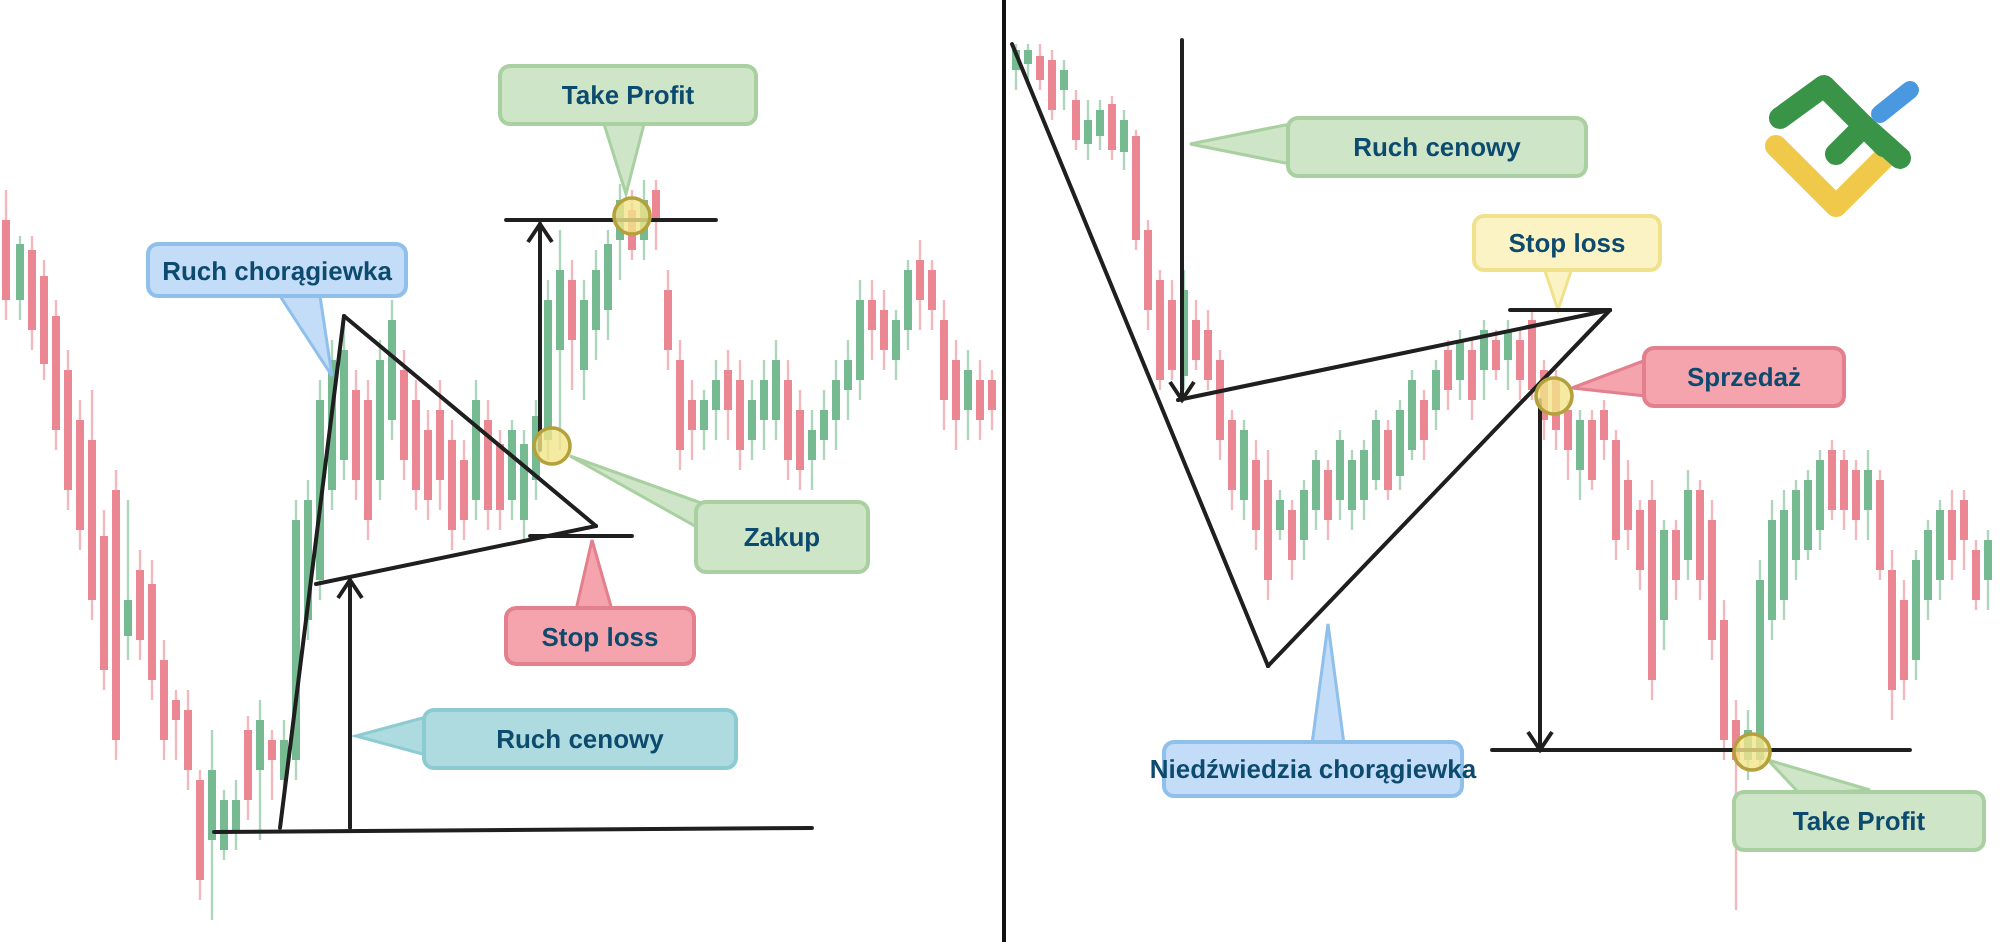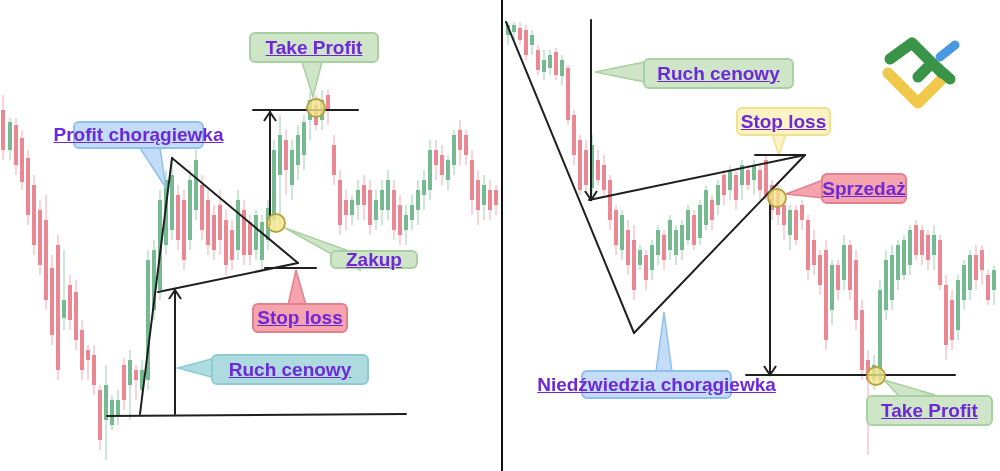--- a/index.html
+++ b/index.html
@@ -2,24 +2,23 @@
 <html><head>
   <meta charset="utf-8">
   <style>
     html, body { margin: 0; padding: 0; background: #ffffff; }
     body { width: 1000px; height: 471px; overflow: hidden; position: relative;
            font-family: "Liberation Sans", "DejaVu Sans", sans-serif; }
     #canvas { position: absolute; left: 0; top: 0; width: 1000px; height: 471px; }
     .label {
       position: absolute; box-sizing: border-box;
       border-radius: 6px; border: 2px solid; 
-      font-weight: bold; font-size: 19px; color: #6d28d9;
+      font-weight: bold; font-size: 13px; color: #0c4a6e;
       display: flex; align-items: center; justify-content: center;
       white-space: nowrap;
-      text-decoration: underline;
     }
     .green  { background: #cfe5c8; border-color: #a9d0a0; }
     .blue   { background: #c3dcf7; border-color: #8fbfeb; }
     .red    { background: #f5a3ad; border-color: #e3808d; }
     .teal   { background: #aedbe0; border-color: #8ccbd2; }
     .yellow { background: #fbf3c4; border-color: #f0e28c; }
     #logo { position: absolute; left: 870px; top: 35px; width: 100px; height: 100px; }
   </style>
 </head>
 <body>
@@ -727,28 +726,28 @@
   <g id="markers">
       <circle cx="316" cy="108" r="9" fill="#f3e58a" fill-opacity="0.8" stroke="#b5a13c" stroke-width="1.8"></circle>
       <circle cx="276" cy="223" r="9" fill="#f3e58a" fill-opacity="0.8" stroke="#b5a13c" stroke-width="1.8"></circle>
       <circle cx="777" cy="198" r="9" fill="#f3e58a" fill-opacity="0.8" stroke="#b5a13c" stroke-width="1.8"></circle>
       <circle cx="876" cy="376" r="9" fill="#f3e58a" fill-opacity="0.8" stroke="#b5a13c" stroke-width="1.8"></circle>
     </g>
   <line x1="502" y1="0" x2="502" y2="471" stroke="#111" stroke-width="2"></line>
 </svg>
 
 <div class="label green" style="left:249px; top:32px; width:130px; height:31px;">Take Profit</div>
-<div class="label blue" style="left:73px; top:121px; width:131px; height:28px;">Profit chorągiewka</div>
-<div class="label green" style="left:330px; top:250px; width:88px; height:19px;">Zakup</div>
+<div class="label blue" style="left:73px; top:121px; width:131px; height:28px;">Ruch chorągiewka</div>
+<div class="label green" style="left:347px; top:250px; width:88px; height:37px;">Zakup</div>
 <div class="label red" style="left:252px; top:303px; width:96px; height:30px;">Stop loss</div>
 <div class="label teal" style="left:211px; top:354px; width:158px; height:31px;">Ruch cenowy</div>
 
 <div class="label green" style="left:643px; top:58px; width:151px; height:31px;">Ruch cenowy</div>
 <div class="label yellow" style="left:736px; top:107px; width:95px; height:29px;">Stop loss</div>
-<div class="label red" style="left:821px; top:173px; width:86px; height:31px;">Sprzedaż</div>
+<div class="label red" style="left:821px; top:173px; width:102px; height:31px;">Sprzedaż</div>
 <div class="label blue" style="left:581px; top:370px; width:151px; height:29px;">Niedźwiedzia chorągiewka</div>
 <div class="label green" style="left:866px; top:395px; width:127px; height:31px;">Take Profit</div>
 
 <svg id="logo" viewBox="0 0 100 100" xmlns="http://www.w3.org/2000/svg">
   <path d="M18 38 L48 68 L72 44" fill="none" stroke="#f0c94a" stroke-width="11" stroke-linecap="round" stroke-linejoin="round"></path>
   <path d="M20 24 L42 8 L72 38" fill="none" stroke="#3a9448" stroke-width="11" stroke-linecap="round" stroke-linejoin="round"></path>
   <path d="M48 42 L62 28 L80 44" fill="none" stroke="#3a9448" stroke-width="11" stroke-linecap="round" stroke-linejoin="round"></path>
   <path d="M70 22 L85 10" fill="none" stroke="#4a98e0" stroke-width="9" stroke-linecap="round"></path>
 </svg>
 

